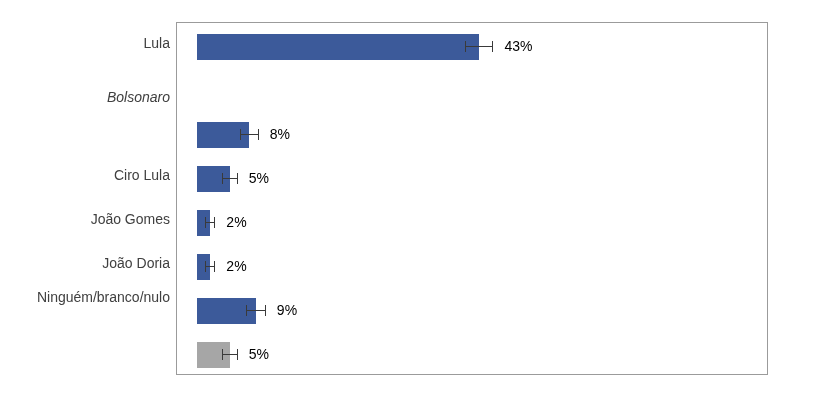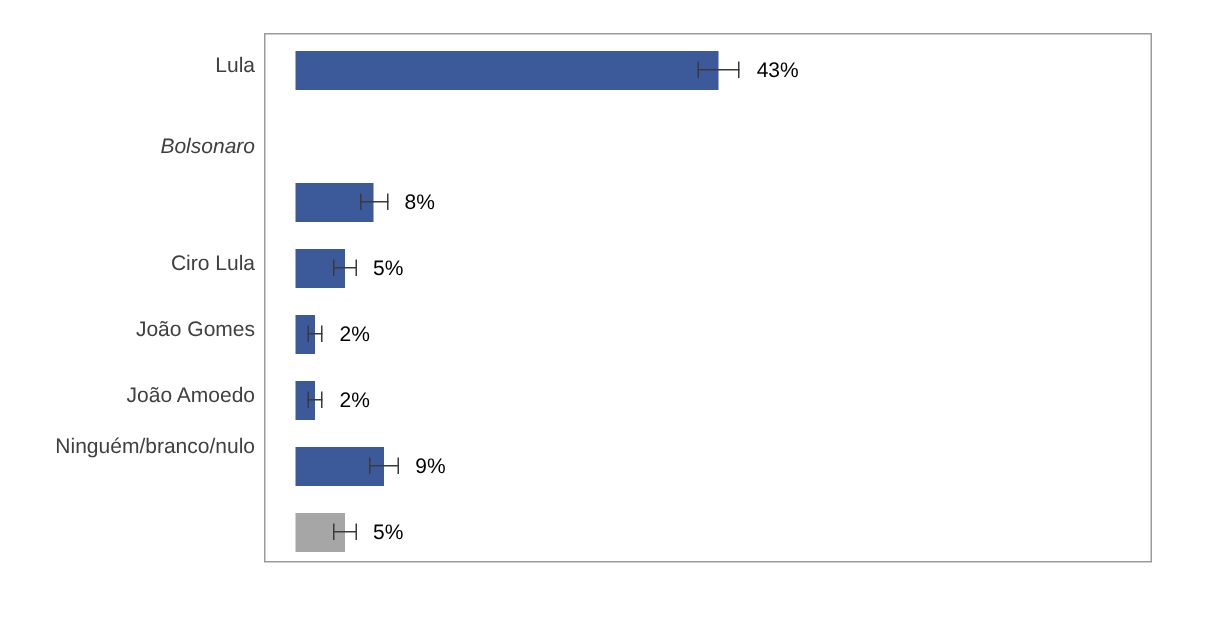--- a/index.html
+++ b/index.html
@@ -115,21 +115,21 @@
 </head>
 <body>
 
 <div id="chart-root">
 
   <div id="category-axis">
     <div class="cat-label" style="top:14px;">Lula</div>
     <div class="cat-label" style="top:68px;font-style:italic;">Bolsonaro</div>
     <div class="cat-label" style="top:146px;">Ciro Lula</div>
     <div class="cat-label" style="top:190px;">João Gomes</div>
-    <div class="cat-label" style="top:234px;">João Amoedo</div>
+    <div class="cat-label" style="top:234px;">João Doria</div>
     <div class="cat-label" style="top:268px;">Ninguém/branco/nulo</div>
   </div>
 
   <div id="plot-area">
     <div id="bars-layer">
         <div class="bar-row" style="top: 11px; height: 26px;">
           <div class="bar" style="width: 282px; background: rgb(60, 90, 154);"></div>
           <div class="errorbar" style="left: 287.572px; width: 28.8558px;">
             <div class="ebcap left"></div>
             <div class="ebline"></div>

